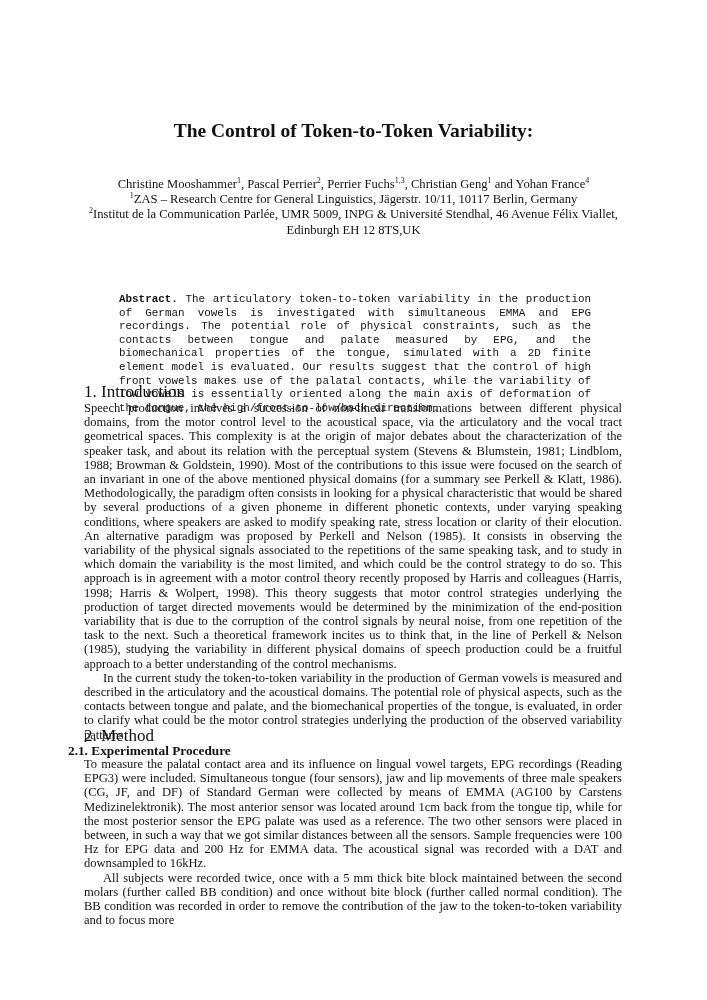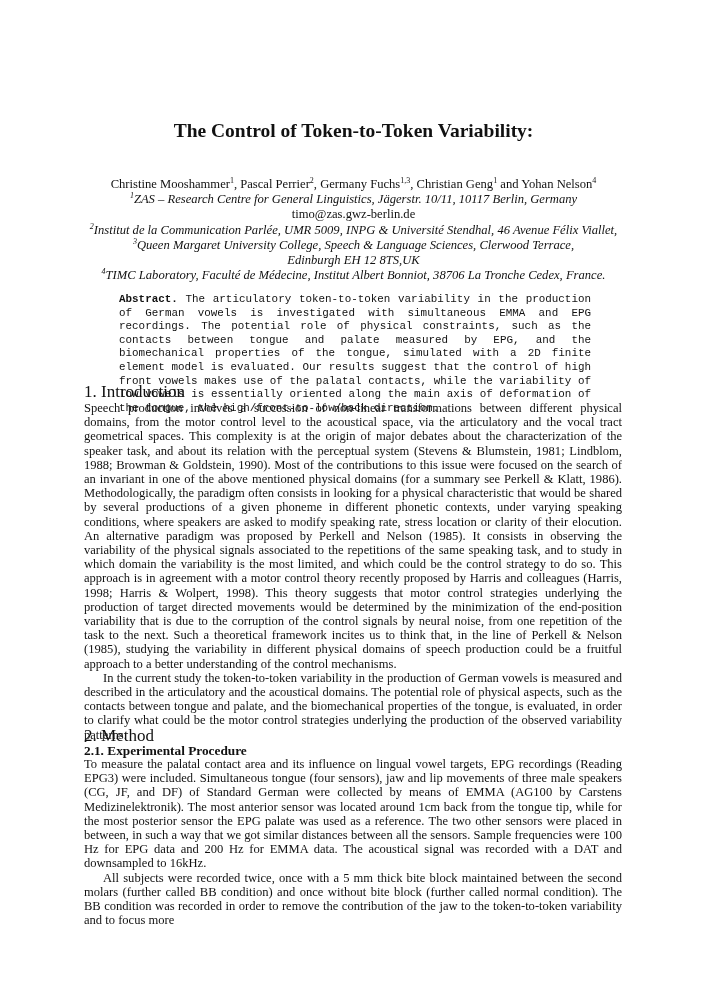--- a/index.html
+++ b/index.html
@@ -3,51 +3,48 @@
 <meta charset="utf-8">
 <style>
   html, body { margin:0; padding:0; background:#ffffff; }
   body { width:707px; height:1000px; position:relative; overflow:hidden;
          font-family:"Liberation Serif", serif; color:#111; }
   .page { position:absolute; left:0; top:0; width:624px; height:1000px; }
   .title { position:absolute; left:0; width:707px; top:119px; text-align:center;
            font-weight:bold; font-size:19.5px; line-height:23px; }
   .authors { position:absolute; left:60px; width:587px; top:177px; text-align:center;
              font-size:12.6px; line-height:15.2px; }
-  .authors .it { font-style:italic; }
+  .authors .it { }
   .authors sup { font-size:8px; line-height:0; vertical-align:super; }
   .abstract { position:absolute; left:119px; width:472px; top:293px;
               font-size:10.9px; line-height:13.6px; text-align:justify;font-family:Liberation Mono, monospace; }
   .abstract b { font-weight:bold; }
   .h1 { position:absolute; left:84px; font-weight:normal; font-size:17px; line-height:15px; }
-  .h2 { position:absolute; left:84px; font-weight:bold; font-size:13.3px; line-height:15px; }
+  .h2 { position:absolute; left:68px; font-weight:bold; font-size:13.3px; line-height:15px; }
   .body { position:absolute; left:84px; width:538px; font-size:12.55px; line-height:14.2px;
           text-align:justify; }
   .body p { margin:0; }
   .body p.indent { text-indent:19px; }
 </style>
 </head>
 <body>
 
 <div class="page">
 
   <div class="title">
     <div>The Control of Token-to-Token Variability:</div>
   </div>
 
   <div class="authors">
     <div>
-      <span>Christine Mooshammer</span><sup>1</sup><span>, </span><span>Pascal Perrier</span><sup>2</sup><span>, </span><span>Germany Fuchs</span><sup>1,3</sup><span>, </span><span>Christian Geng</span><sup>1</sup><span> and </span><span>Yohan Nelson</span><sup>4</sup>
+      <span>Christine Mooshammer</span><sup>1</sup><span>, </span><span>Pascal Perrier</span><sup>2</sup><span>, </span><span>Perrier Fuchs</span><sup>1,3</sup><span>, </span><span>Christian Geng</span><sup>1</sup><span> and </span><span>Yohan France</span><sup>4</sup>
     </div>
     <div class="it"><sup>1</sup><span>ZAS – Research Centre for General Linguistics, Jägerstr. 10/11, 10117 Berlin, Germany</span></div>
-    <div>timo@zas.gwz-berlin.de</div>
     <div class="it"><sup>2</sup><span>Institut de la Communication Parlée, UMR 5009, INPG &amp; Université Stendhal, 46 Avenue Félix Viallet,</span></div>
-    <div class="it"><sup>3</sup><span>Queen Margaret University College, Speech &amp; Language Sciences, Clerwood Terrace,</span></div>
     <div class="it">Edinburgh EH 12 8TS,UK</div>
-    <div class="it"><sup>4</sup><span>TIMC Laboratory, Faculté de Médecine, Institut Albert Bonniot, 38706 La Tronche Cedex, France.</span></div>
   </div>
 
   <div class="abstract">
     <b>Abstract.</b><span> The articulatory token-to-token variability in the production of German vowels is investigated with simultaneous EMMA and EPG recordings. The potential role of physical constraints, such as the contacts between tongue and palate measured by EPG, and the biomechanical properties of the tongue, simulated with a 2D finite element model is evaluated. Our results suggest that the control of high front vowels makes use of the palatal contacts, while the variability of low vowels is essentially oriented along the main axis of deformation of the tongue, the high/front-to-low/back direction.</span>
   </div>
 
   <div class="h1" style="top:384px;">1. Introduction</div>
   <div class="body" style="top:401px;">
     <p>Speech production involves a succession of non-linear transformations between different physical domains, from the motor control level to the acoustical space, via the articulatory and the vocal tract geometrical spaces. This complexity is at the origin of major debates about the characterization of the speaker task, and about its relation with the perceptual system (Stevens &amp; Blumstein, 1981; Lindblom, 1988; Browman &amp; Goldstein, 1990). Most of the contributions to this issue were focused on the search of an invariant in one of the above mentioned physical domains (for a summary see Perkell &amp; Klatt, 1986). Methodologically, the paradigm often consists in looking for a physical characteristic that would be shared by several productions of a given phoneme in different phonetic contexts, under varying speaking conditions, where speakers are asked to modify speaking rate, stress location or clarity of their elocution. An alternative paradigm was proposed by Perkell and Nelson (1985). It consists in observing the variability of the physical signals associated to the repetitions of the same speaking task, and to study in which domain the variability is the most limited, and which could be the control strategy to do so. This approach is in agreement with a motor control theory recently proposed by Harris and colleagues (Harris, 1998; Harris &amp; Wolpert, 1998). This theory suggests that motor control strategies underlying the production of target directed movements would be determined by the minimization of the end-position variability that is due to the corruption of the control signals by neural noise, from one repetition of the task to the next. Such a theoretical framework incites us to think that, in the line of Perkell &amp; Nelson (1985), studying the variability in different physical domains of speech production could be a fruitful approach to a better understanding of the control mechanisms.</p>
     <p class="indent">In the current study the token-to-token variability in the production of German vowels is measured and described in the articulatory and the acoustical domains. The potential role of physical aspects, such as the contacts between tongue and palate, and the biomechanical properties of the tongue, is evaluated, in order to clarify what could be the motor control strategies underlying the production of the observed variability patterns.</p>

